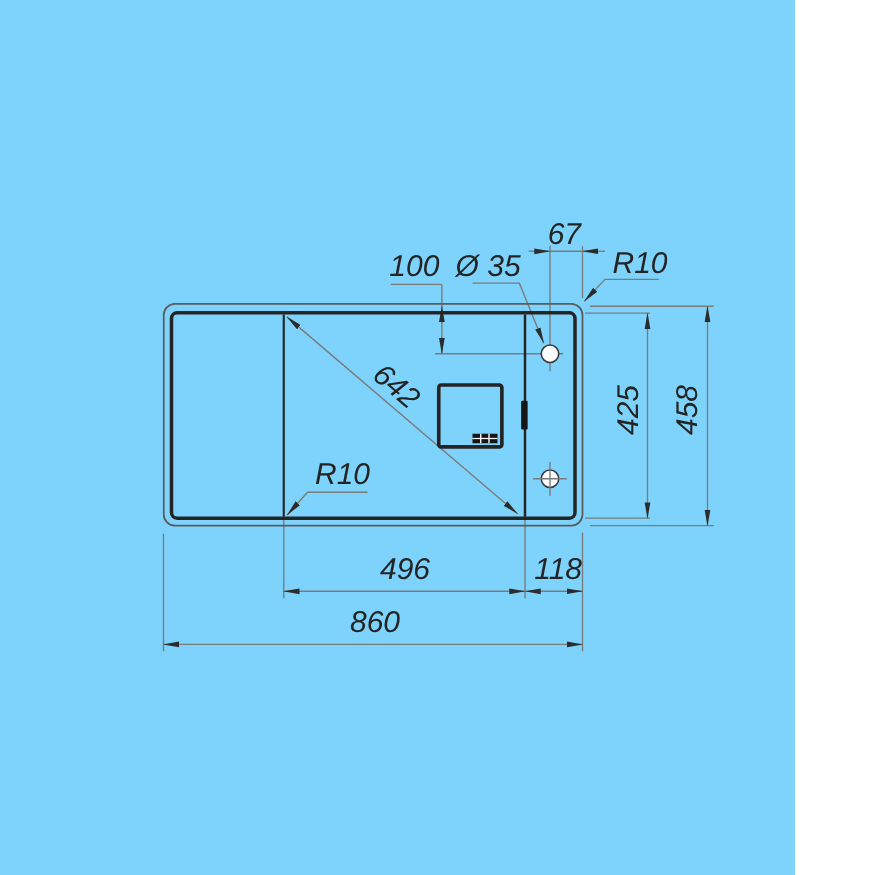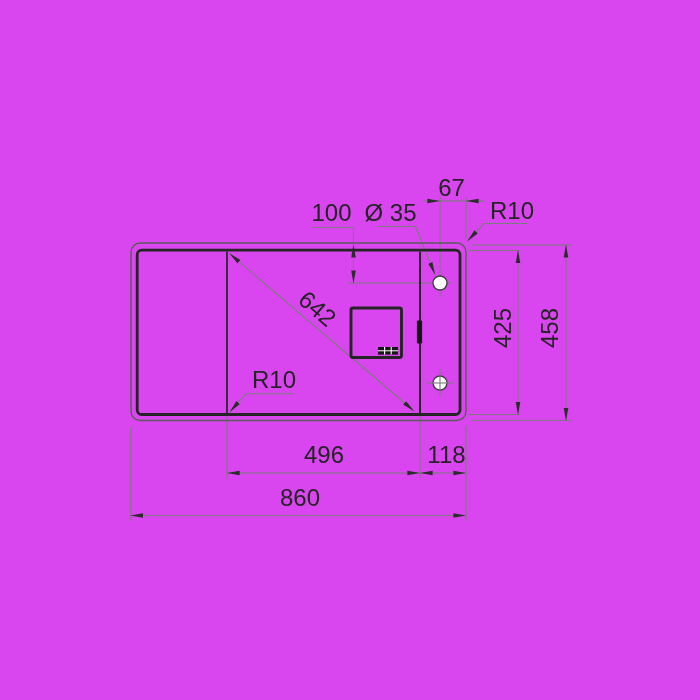--- a/index.html
+++ b/index.html
@@ -2,24 +2,25 @@
 <html><head>
 <meta charset="utf-8">
 <style>
   html, body {
     margin: 0;
     padding: 0;
     background: #ffffff;
   }
   .page {
     position: relative;
-    width: 700px;
+    width: 636px;
     height: 700px;
-    background: #d946ef;
+    background: #7dd3fc;
     overflow: hidden;
+    font-style: italic;
   }
   svg.drawing {
     position: absolute;
     left: 0;
     top: 0;
   }
   .dim-line, .ext-line, .leader-line {
     stroke: #7b7b7b;
     stroke-width: 1.1;
     fill: none;

